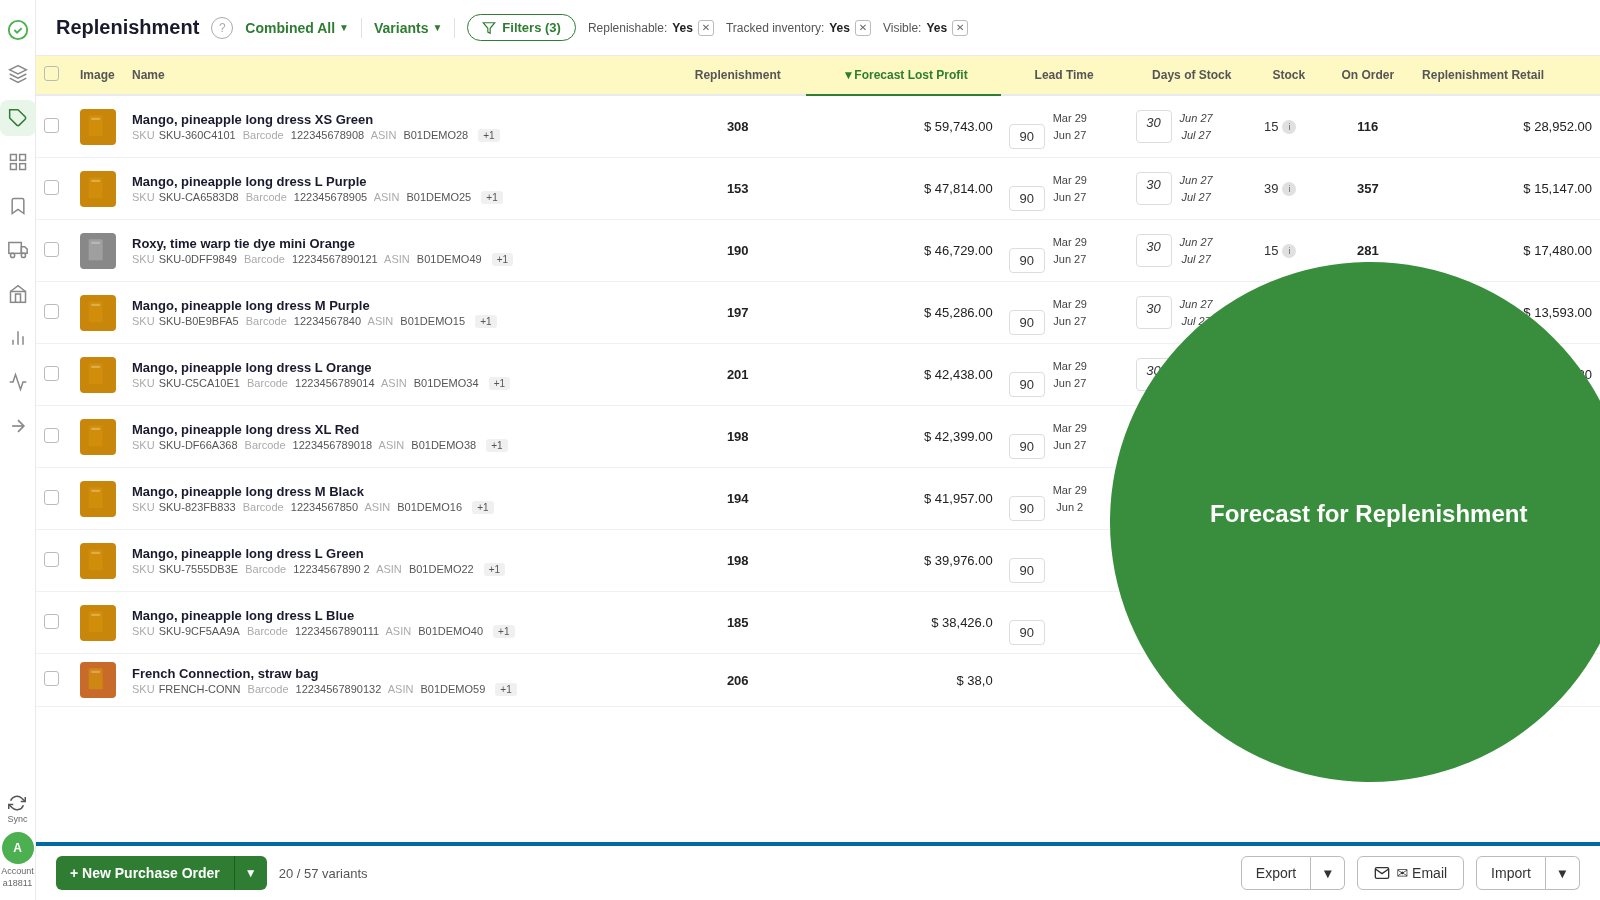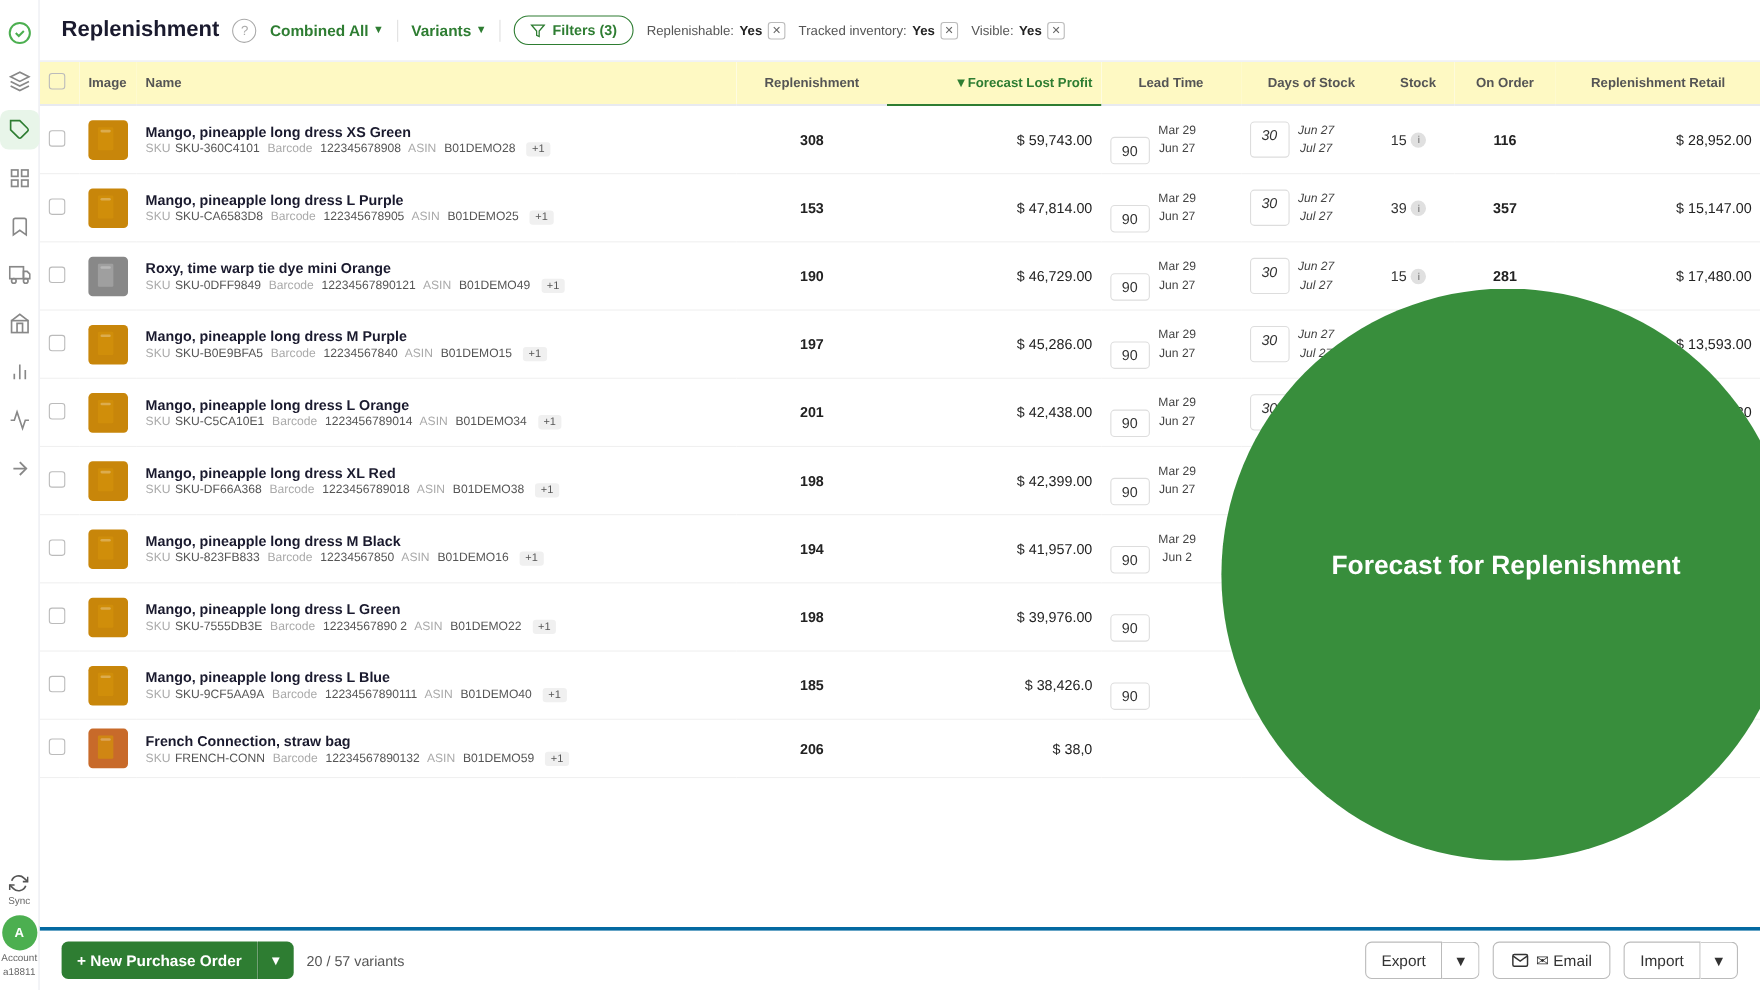--- a/index.html
+++ b/index.html
@@ -213,28 +213,28 @@
     </div>
 
     <div class="table-area">
       <table>
         <thead>
           <tr>
             <th class="cb-cell"><div class="checkbox"></div></th>
             <th><span>Image</span></th>
             <th><span>Name</span></th>
             <th style="text-align:center"><span>Replenishment</span></th>
-            <th class="sorted" style="text-align:right">
+            <th class="sorted" style="text-align:center">
               <span class="sort-arrow">▼</span><span>Forecast Lost Profit</span>
             </th>
             <th style="text-align:center"><span>Lead Time</span></th>
             <th style="text-align:center"><span>Days of Stock</span></th>
             <th style="text-align:center"><span>Stock</span></th>
             <th style="text-align:center"><span>On Order</span></th>
-            <th style="text-align:center"><span>Replenishment Retail</span></th>
+            <th style="text-align:left"><span>Replenishment Retail</span></th>
           </tr>
         </thead>
         <tbody id="table-body">
         <tr>
       <td class="cb-cell"><div class="checkbox"></div></td>
       <td class="img-cell">
         <div class="product-img" style="background:#c8860a">
           <svg width="28" height="28" viewBox="0 0 24 24" fill="#c8860a" opacity="0.7">
             <rect x="4" y="2" width="12" height="18" rx="1" fill="#d4920a"></rect>
             <rect x="6" y="4" width="8" height="2" fill="rgba(255,255,255,0.4)" rx="1"></rect>

